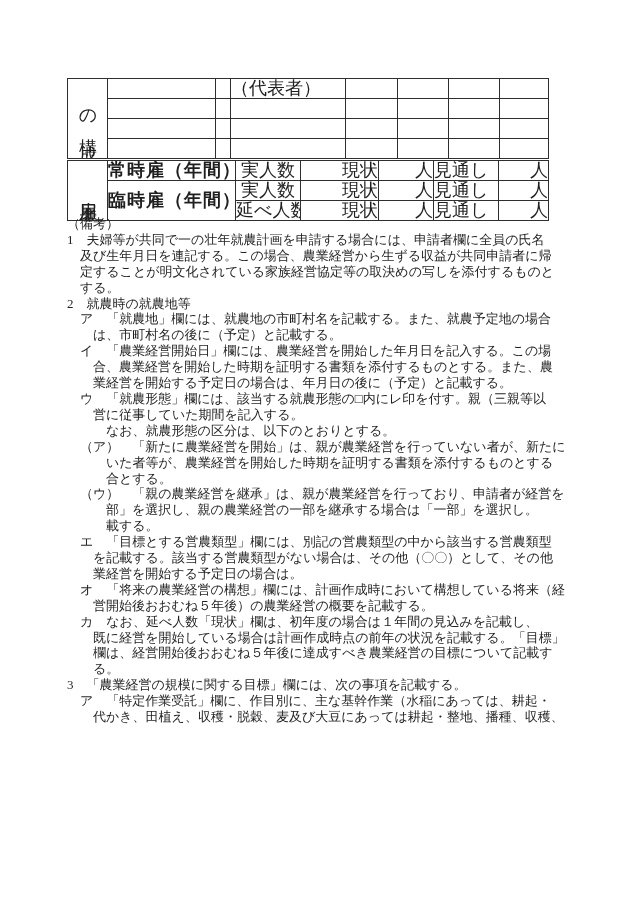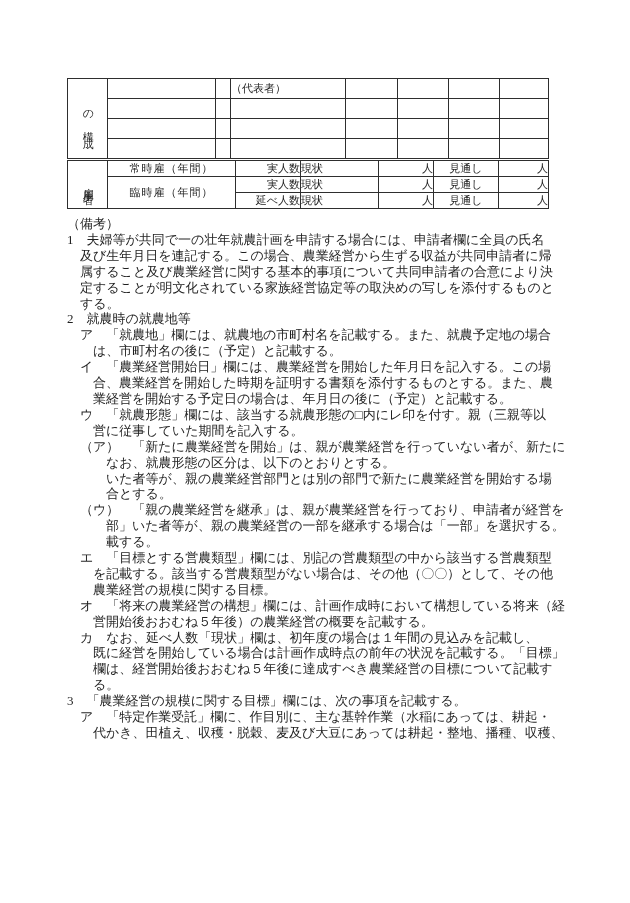--- a/index.html
+++ b/index.html
@@ -13,45 +13,45 @@
   }
   table.doc{
     position:absolute;
     left:67px;
     border-collapse:collapse;
     table-layout:fixed;
     width:481px;
   }
   table.doc td{
     border:1px solid #2e2e2e;
-    font-size:11px;
+    font-size:18px;
     line-height:1.05;
     padding:0;
     overflow:hidden;
     white-space:nowrap;
     vertical-align:middle;
   }
   table.tbl-top{top:78px;}
   table.tbl-top td{height:19px;}
   table.tbl-bottom{top:160px;}
   table.tbl-bottom td{height:15px;}
   td.side{vertical-align:top;text-align:center;}
   .vtext{
     display:inline-block;
     writing-mode:vertical-rl;
     text-orientation:upright;
   }
   .vtext.top-label{letter-spacing:7px;margin-top:3px;}
   .vtext.bottom-label{letter-spacing:3px;margin-top:1px;}
   td.rep{text-align:left;padding-left:5px;}
-  td.cat{text-align:center;letter-spacing:1px;}
-  td.cnt{text-align:right;}
-  td.sta{text-align:left;}
+  td.cat{text-align:center;letter-spacing:1px;font-weight:bold;}
+  td.cnt{text-align:center;}
+  td.sta{text-align:right;}
   td.unit{text-align:right;padding-right:3px;}
-  td.out{text-align:center;}
+  td.out{}
   .notes{
     position:absolute;
     left:67px;
     top:216px;
     width:520px;
   }
   .note-line{
     font-size:13px;
     line-height:15.9px;
     white-space:pre;
@@ -154,41 +154,40 @@
       <td class="out">見通し</td>
       <td class="unit">人</td>
     </tr>
   </tbody>
     </table>
 
   <div class="notes">
       <div class="note-line">（備考）</div>
       <div class="note-line">1　夫婦等が共同で一の壮年就農計画を申請する場合には、申請者欄に全員の氏名</div>
       <div class="note-line">　及び生年月日を連記する。この場合、農業経営から生ずる収益が共同申請者に帰</div>
-      <div class="note-line">　属すること及び農業経営に関する基本的事項について共同申請者の合意により決</div>
       <div class="note-line">　定することが明文化されている家族経営協定等の取決めの写しを添付するものと</div>
       <div class="note-line">　する。</div>
       <div class="note-line">2　就農時の就農地等</div>
       <div class="note-line">　ア　「就農地」欄には、就農地の市町村名を記載する。また、就農予定地の場合</div>
       <div class="note-line">　　は、市町村名の後に（予定）と記載する。</div>
       <div class="note-line">　イ　「農業経営開始日」欄には、農業経営を開始した年月日を記入する。この場</div>
       <div class="note-line">　　合、農業経営を開始した時期を証明する書類を添付するものとする。また、農</div>
       <div class="note-line">　　業経営を開始する予定日の場合は、年月日の後に（予定）と記載する。</div>
       <div class="note-line">　ウ　「就農形態」欄には、該当する就農形態の□内にレ印を付す。親（三親等以</div>
       <div class="note-line">　　営に従事していた期間を記入する。</div>
+      <div class="note-line">　　　なお、就農形態の区分は、以下のとおりとする。</div>
       <div class="note-line">　（ア）　「新たに農業経営を開始」は、親が農業経営を行っていない者が、新たに</div>
-      <div class="note-line">　　　なお、就農形態の区分は、以下のとおりとする。</div>
-      <div class="note-line">　　　いた者等が、親の農業経営部門とは別の部門で新たに農業経営を開始する場</div>
+      <div class="note-line">　　　いた者等が、農業経営を開始した時期を証明する書類を添付するものとする</div>
       <div class="note-line">　　　合とする。</div>
       <div class="note-line">　（ウ）　「親の農業経営を継承」は、親が農業経営を行っており、申請者が経営を</div>
-      <div class="note-line">　　　部」いた者等が、親の農業経営の一部を継承する場合は「一部」を選択する。</div>
+      <div class="note-line">　　　部」を選択し、親の農業経営の一部を継承する場合は「一部」を選択し。</div>
       <div class="note-line">　　　載する。</div>
       <div class="note-line">　エ　「目標とする営農類型」欄には、別記の営農類型の中から該当する営農類型</div>
       <div class="note-line">　　を記載する。該当する営農類型がない場合は、その他（〇〇）として、その他</div>
-      <div class="note-line">　　農業経営の規模に関する目標。</div>
+      <div class="note-line">　　業経営を開始する予定日の場合は。</div>
       <div class="note-line">　オ　「将来の農業経営の構想」欄には、計画作成時において構想している将来（経</div>
       <div class="note-line">　　営開始後おおむね５年後）の農業経営の概要を記載する。</div>
       <div class="note-line">　カ　なお、延べ人数「現状」欄は、初年度の場合は１年間の見込みを記載し、</div>
       <div class="note-line">　　既に経営を開始している場合は計画作成時点の前年の状況を記載する。「目標」</div>
       <div class="note-line">　　欄は、経営開始後おおむね５年後に達成すべき農業経営の目標について記載す</div>
       <div class="note-line">　　る。</div>
       <div class="note-line">3　「農業経営の規模に関する目標」欄には、次の事項を記載する。</div>
       <div class="note-line">　ア　「特定作業受託」欄に、作目別に、主な基幹作業（水稲にあっては、耕起・</div>
       <div class="note-line">　　代かき、田植え、収穫・脱穀、麦及び大豆にあっては耕起・整地、播種、収穫、</div>
     </div>

